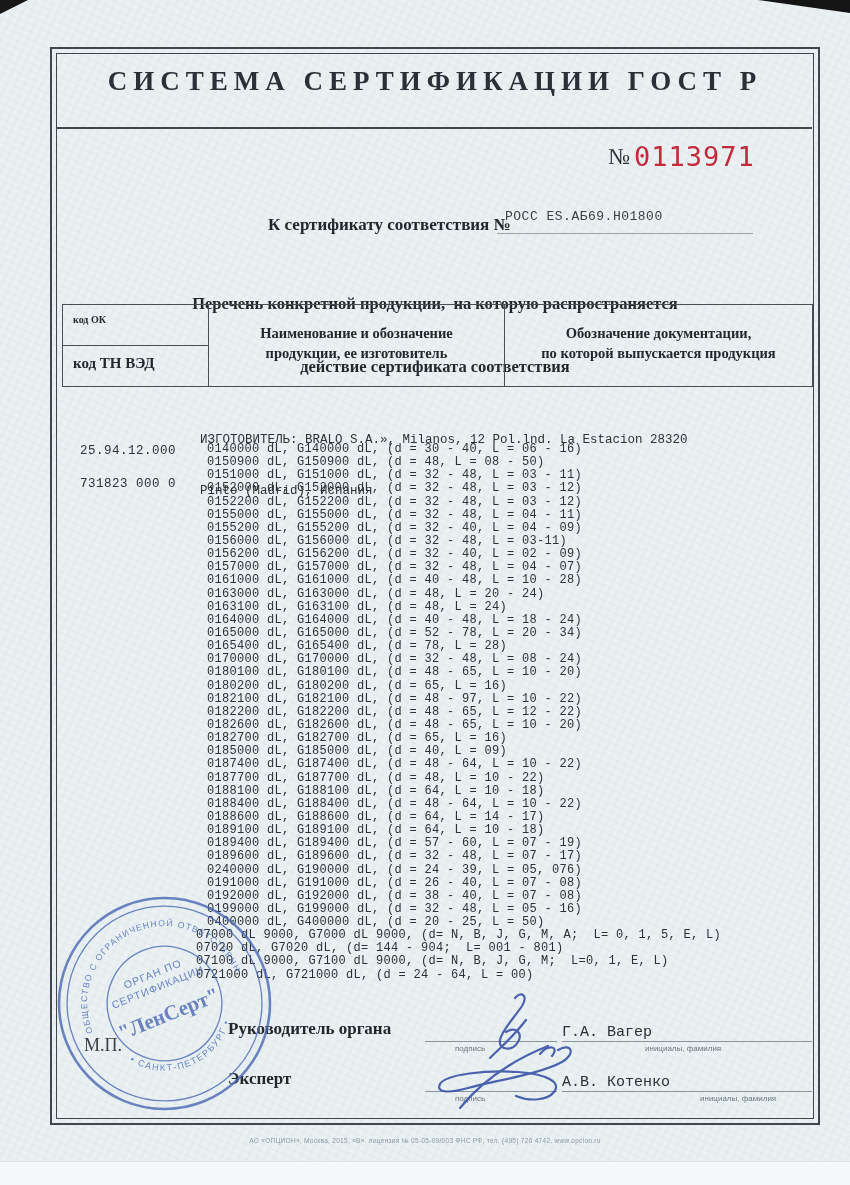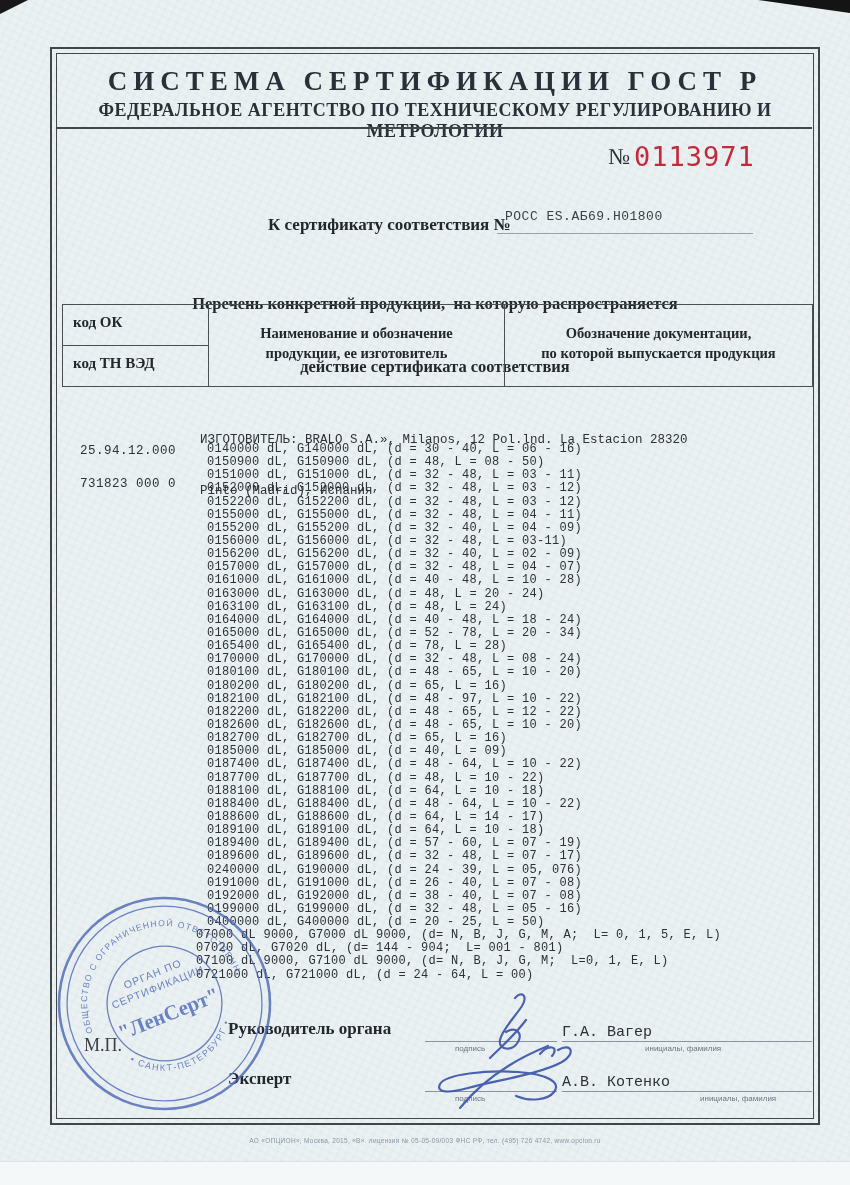--- a/index.html
+++ b/index.html
@@ -43,21 +43,21 @@
   .cert-line-rule{position:absolute;left:497px;top:233px;width:256px;height:1px;background:#9aa3ab;}
 
   .scope{position:absolute;left:57px;width:756px;top:251px;text-align:center;
     font-size:16.5px;font-weight:bold;color:#22272d;line-height:21px;white-space:pre;}
 
   .spec-table{position:absolute;left:62px;top:304px;width:749px;height:81px;
     border:1.4px solid #4a4f54;}
   .spec-table .v1{position:absolute;left:145px;top:0;bottom:0;width:1.3px;background:#4a4f54;}
   .spec-table .v2{position:absolute;left:441px;top:0;bottom:0;width:1.3px;background:#4a4f54;}
   .spec-table .h1{position:absolute;left:0;top:40px;width:145px;height:1.3px;background:#4a4f54;}
-  .cell-ok{position:absolute;left:10px;top:9px;font-size:15px;font-weight:bold;}
+  .cell-ok{position:absolute;left:10px;top:9px;font-size:10px;font-weight:bold;}
   .cell-tnved{position:absolute;left:10px;top:50px;font-size:15px;font-weight:bold;}
   .cell-mid{position:absolute;left:146px;width:295px;top:18px;text-align:center;
     font-size:14.5px;font-weight:bold;line-height:20px;}
   .cell-right{position:absolute;left:442px;width:307px;top:18px;text-align:center;
     font-size:14.5px;font-weight:bold;line-height:20px;}
 
   .mono{font-family:"Liberation Mono", monospace;color:#2c3138;}
   .manufacturer{position:absolute;left:200px;top:398px;font-size:12.5px;line-height:17px;white-space:pre;}
   .code-ok{position:absolute;left:80px;top:444px;font-size:12.5px;letter-spacing:.5px;}
   .code-tnved{position:absolute;left:80px;top:477px;font-size:12.5px;letter-spacing:.5px;}
@@ -87,21 +87,20 @@
 
   <div class="corner-tl"></div>
   <div class="corner-tr"></div>
   <div class="page-edge"></div>
 
   <div class="frame">
     <div class="frame-inner"></div>
   </div>
 
   <div class="header-title">СИСТЕМА СЕРТИФИКАЦИИ ГОСТ Р</div>
-  <div class="header-sub">ФЕДЕРАЛЬНОЕ АГЕНТСТВО ПО ТЕХНИЧЕСКОМУ РЕГУЛИРОВАНИЮ И МЕТРОЛОГИИ</div>
   <div class="header-rule"></div>
 
   <div class="cert-no">
     <span class="no-sign">№</span>
     <span class="no-value" style="color: rgb(195, 42, 60);">0113971</span>
   </div>
 
 
   <div class="cert-line-label">К сертификату соответствия №</div>
   <div class="cert-line-value">РОСС ES.АБ69.Н01800</div>

